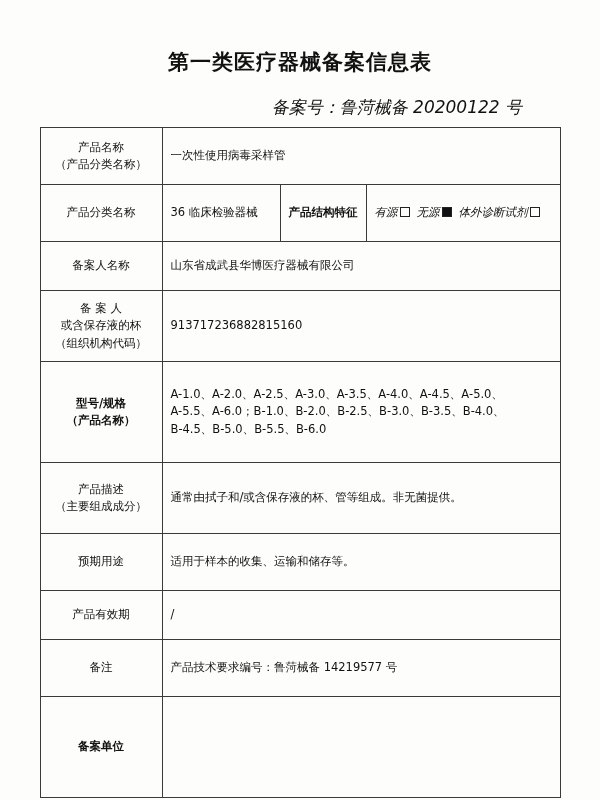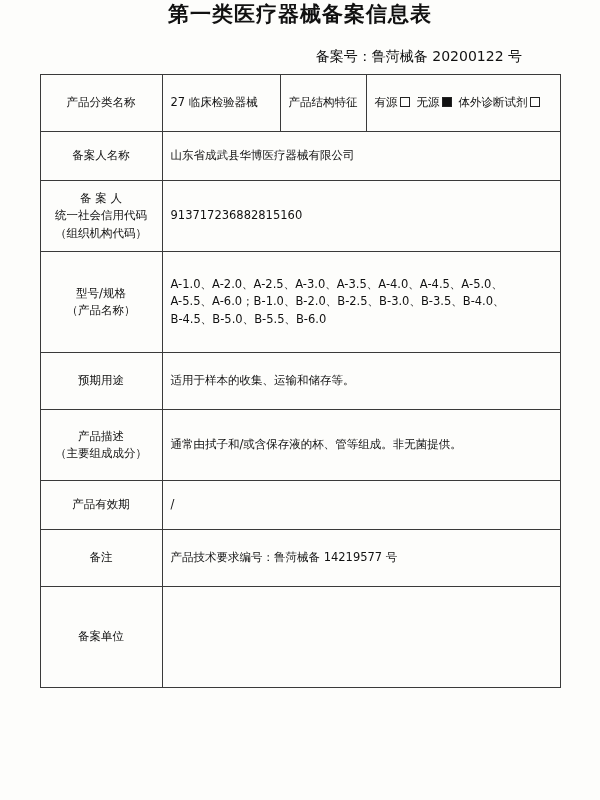--- a/index.html
+++ b/index.html
@@ -20,28 +20,30 @@
     width: 600px;
     height: 800px;
     box-sizing: border-box;
     padding: 0;
   }
   .doc-title {
     text-align: center;
     font-size: 21px;
     font-weight: bold;
     letter-spacing: 1px;
+    margin-top: 48px;
     color: #111;
   }
   .reg-no {
     text-align: right;
-    font-size: 14px;
+    font-size: 17px;
     margin-top: 20px;
     margin-right: 78px;
     color: #111;
+    font-style: italic;
   }
   table.form {
     border-collapse: collapse;
     width: 520px;
     margin: 8px auto 0 auto;
     table-layout: fixed;
   }
   table.form td {
     border: 1px solid #3a3a3a;
     font-size: 11.5px;
@@ -60,23 +62,25 @@
     text-align: left;
     padding-left: 10px;
   }
   .lbl-line {
     display: block;
     white-space: nowrap;
   }
   .sub-label {
     width: 86px;
     text-align: center;
+    font-weight: bold;
   }
   .checkline {
     white-space: nowrap;
+    font-style: italic;
   }
   .chk {
     display: inline-block;
     width: 8px;
     height: 8px;
     border: 1px solid #222;
     vertical-align: -1px;
     margin-left: 2px;
     margin-right: 7px;
   }
@@ -85,21 +89,21 @@
   }
   .model-cell {
     line-height: 1.85;
     padding-top: 10px;
     padding-bottom: 10px;
     margin-left: 47px;
   }
   .tall-60 { height: 58px; }
   .tall-46 { height: 44px; }
   .tall-38 { height: 36px; font-family: Liberation Mono, monospace; }
-  .tall-90 { height: 88px; }
+  .tall-90 { height: 88px; font-weight: bold; }
   .stamp-area {
     position: relative;
   }
 </style>
 </head>
 <body>
 
 <div class="page">
 
   <div class="doc-title">第一类医疗器械备案信息表</div>
@@ -110,74 +114,81 @@
 
   <table class="form">
     <colgroup>
       <col style="width:122px">
       <col style="width:118px">
       <col style="width:86px">
       <col style="width:194px">
     </colgroup>
 
     <tbody>
+        <tr>
+      <td class="label tall-46" colspan="1">
+        <span class="lbl-line">产品名称</span>
+        <span class="lbl-line">（产品分类名称）</span>
+      </td>
+      <td class="value" colspan="3">一次性使用病毒采样管</td>
+    </tr>
 
     <tr>
       <td class="label tall-46">
         <span class="lbl-line">产品分类名称</span>
       </td>
-      <td class="value">27 临床检验器械</td>
+      <td class="value">36 临床检验器械</td>
       <td class="label sub-label">产品结构特征</td>
       <td class="value checkline">
         <span>有源</span><span class="chk"></span><span>无源</span><span class="chk filled"></span><span>体外诊断试剂</span><span class="chk"></span>
       </td>
     </tr>
 
     <tr>
       <td class="label tall-38">备案人名称</td>
       <td class="value" colspan="3">山东省成武县华博医疗器械有限公司</td>
     </tr>
 
     <tr>
       <td class="label tall-60">
         <span class="lbl-line">备 案 人</span>
-        <span class="lbl-line">统一社会信用代码</span>
+        <span class="lbl-line">或含保存液的杯</span>
         <span class="lbl-line">（组织机构代码）</span>
       </td>
       <td class="value" colspan="3">913717236882815160</td>
     </tr>
 
 
 
     <tr>
       <td class="label tall-90">
         <span class="lbl-line">型号/规格</span>
         <span class="lbl-line">（产品名称）</span>
       </td>
       <td class="value model-cell" colspan="3">
         <div>A-1.0、A-2.0、A-2.5、A-3.0、A-3.5、A-4.0、A-4.5、A-5.0、</div>
         <div>A-5.5、A-6.0；B-1.0、B-2.0、B-2.5、B-3.0、B-3.5、B-4.0、</div>
         <div>B-4.5、B-5.0、B-5.5、B-6.0</div>
       </td>
     </tr>
 
     <tr>
-      <td class="label tall-46">预期用途</td>
-      <td class="value" colspan="3">适用于样本的收集、运输和储存等。</td>
-    </tr>
-
-    <tr>
       <td class="label tall-60">
         <span class="lbl-line">产品描述</span>
         <span class="lbl-line">（主要组成成分）</span>
       </td>
       <td class="value" colspan="3">通常由拭子和/或含保存液的杯、管等组成。非无菌提供。</td>
     </tr>
 
     <tr>
+      <td class="label tall-46">预期用途</td>
+      <td class="value" colspan="3">适用于样本的收集、运输和储存等。</td>
+    </tr>
+
+    <tr>
       <td class="label tall-38">产品有效期</td>
       <td class="value" colspan="3">/</td>
     </tr>
 
     <tr>
       <td class="label tall-46">备注</td>
       <td class="value" colspan="3">产品技术要求编号：鲁菏械备 14219577 号</td>
     </tr>
 
     <tr>

